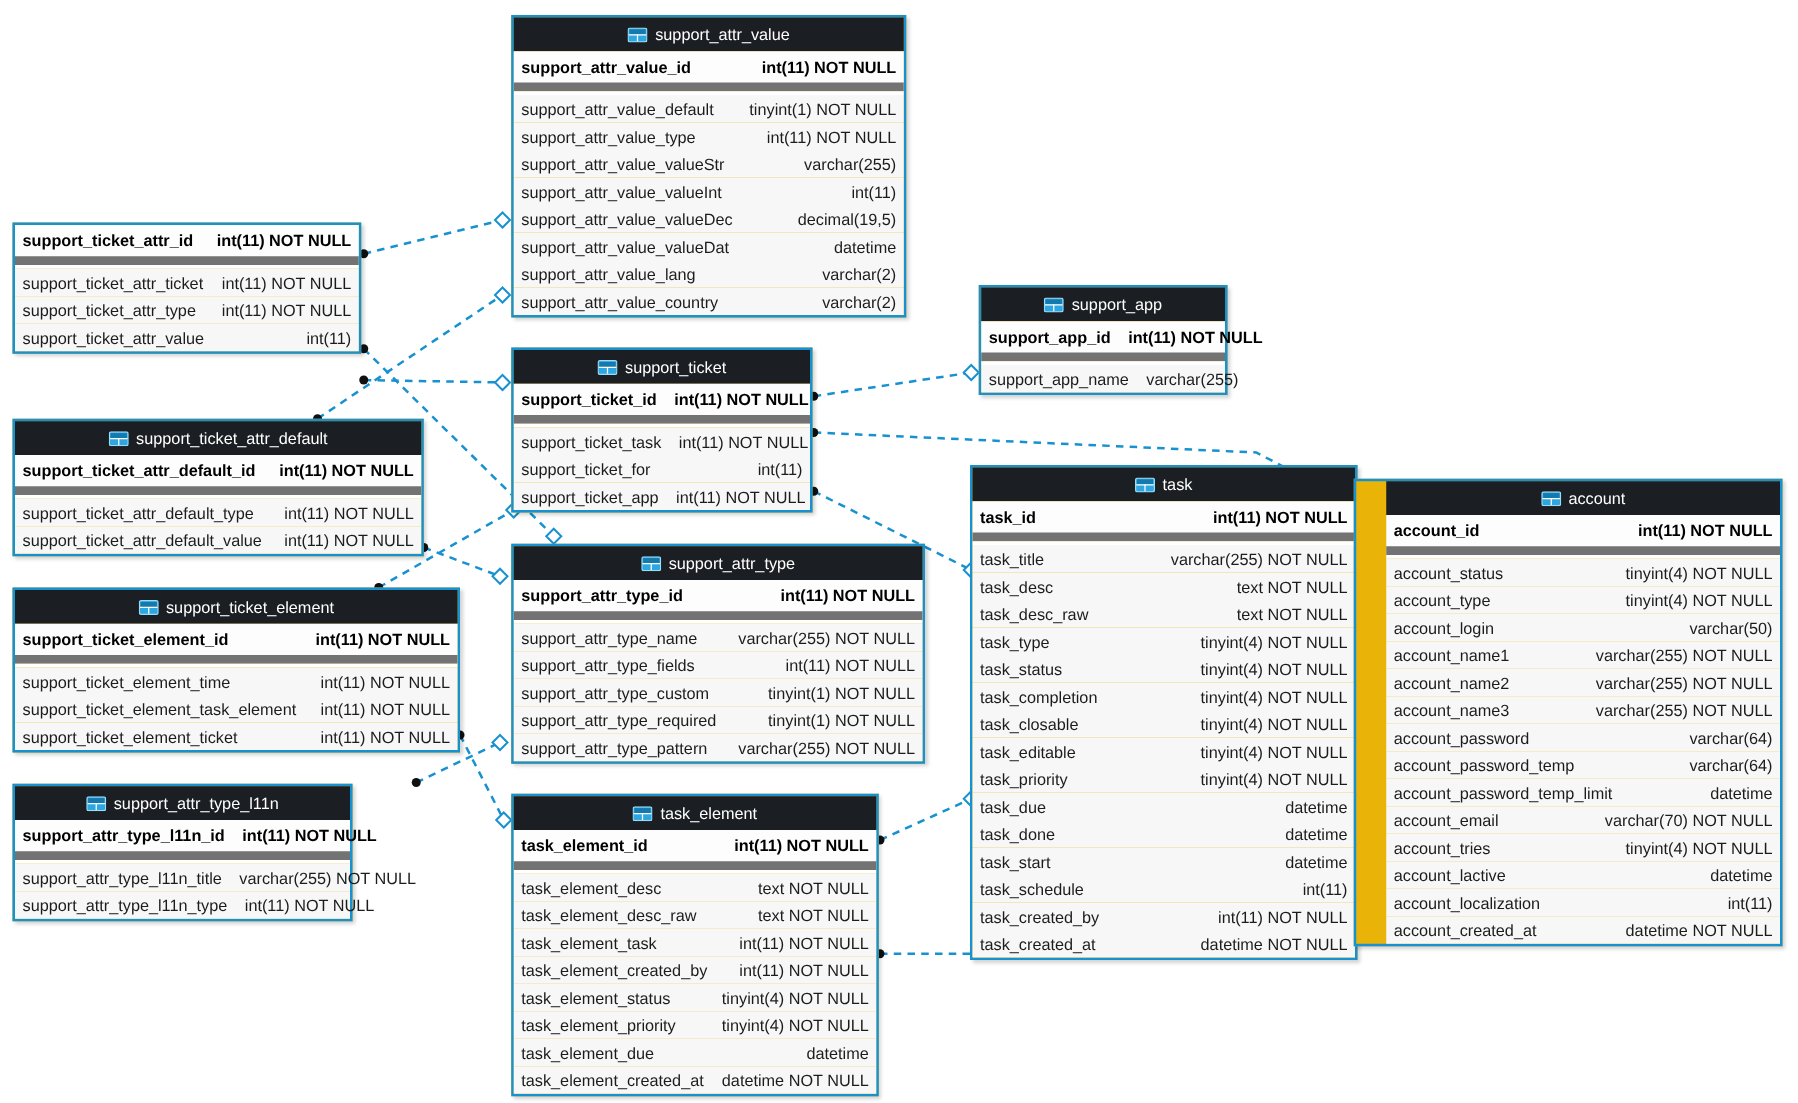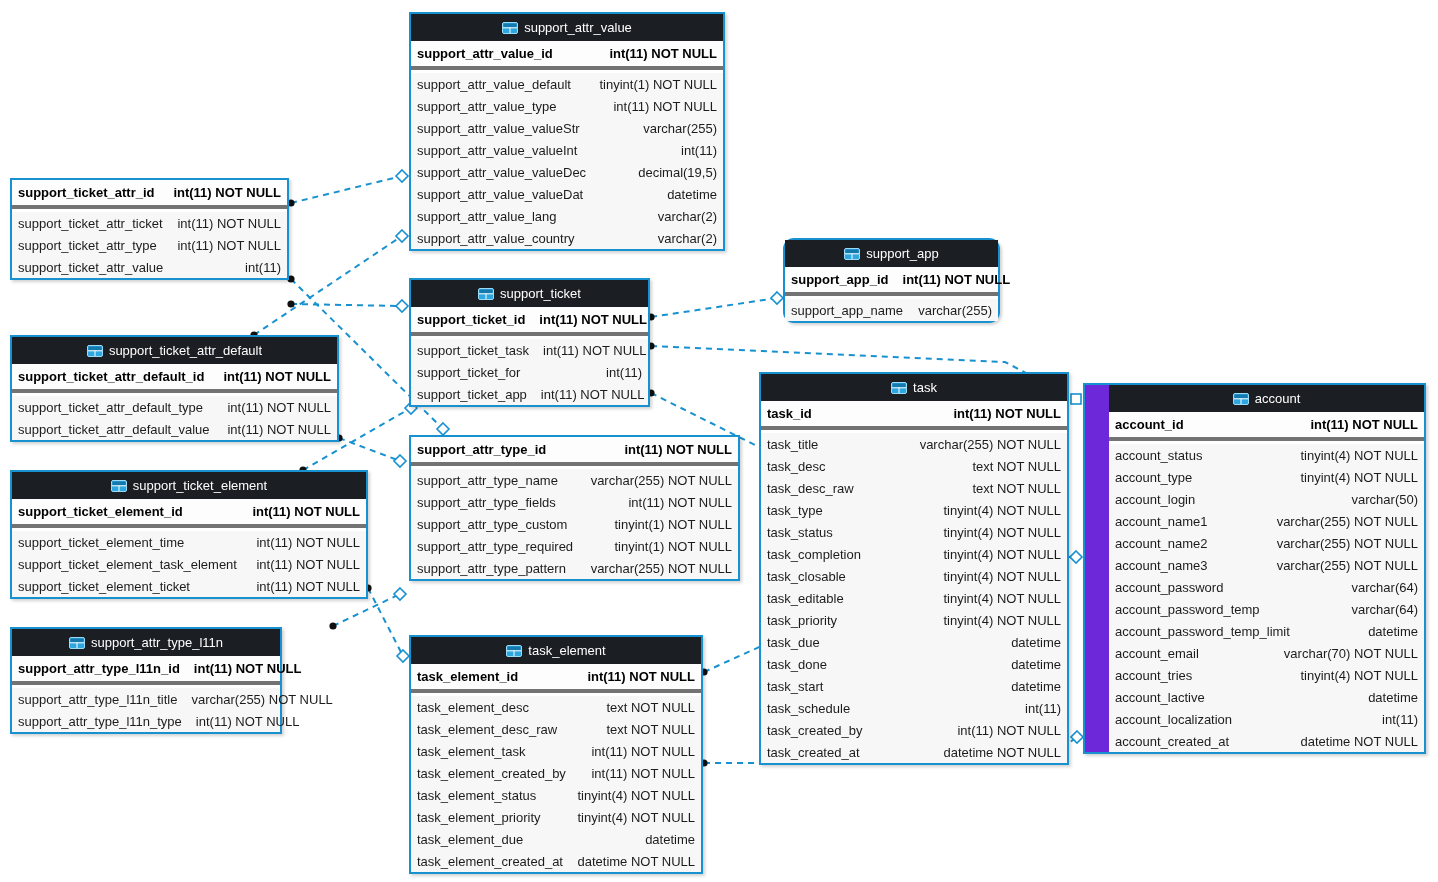--- a/index.html
+++ b/index.html
@@ -3,34 +3,34 @@
 <meta charset="utf-8">
 <style>
   html,body{margin:0;padding:0;background:#ffffff;}
   #canvas{
     position:relative;width:1438px;height:882px;background:#ffffff;overflow:hidden;
     font-family:"Liberation Sans", sans-serif;
   }
   #rel-layer{position:absolute;left:0;top:0;width:1438px;height:882px;}
   .rel-line{fill:none;stroke:#1791d0;stroke-width:2;stroke-dasharray:6 5;}
   .entity{
-    position:absolute;border:2px solid #1791d0;background:#6d28d9;
+    position:absolute;border:2px solid #1791d0;background:#eab308;
     box-shadow:2px 2px 3px rgba(0,0,0,0.18);box-sizing:border-box;
   }
   .entity-header{
     height:27px;background:#1b1e22;color:#ffffff;display:flex;align-items:center;
     justify-content:center;font-size:13px;gap:6px;white-space:nowrap;
   }
   .tbl-icon{display:inline-block;width:16px;height:12px;flex:0 0 auto;}
   .col-row{
     height:22px;display:flex;align-items:center;justify-content:space-between;
     padding:0 6px;font-size:13px;color:#1c1c1c;white-space:nowrap;background:#f7f7f7;
   }
   .pk-row{
-    height:25px;background:#fdfdfd;border-bottom:4px solid #737373;
+    height:25px;background:#fdfdfd;border-bottom:7px solid #737373;
     font-weight:bold;color:#000;
   }
   .pk-sep{height:3px;background:#ffffff;}
   .col-name{text-align:left;}
   .col-type{text-align:right;margin-left:14px;}
 </style>
 </head>
 <body>
 
 <div id="canvas">
@@ -243,20 +243,29 @@
       <div class="col-row">
         <span class="col-name">support_ticket_for</span>
         <span class="col-type">int(11)</span>
       </div>
       <div class="col-row">
         <span class="col-name">support_ticket_app</span>
         <span class="col-type">int(11) NOT NULL</span>
       </div>
     </div>
     <div class="entity" style="left: 409px; top: 435px; width: 331px;">
+      <div class="entity-header">
+        <span class="tbl-icon"><svg viewBox="0 0 16 12" width="16" height="12" xmlns="http://www.w3.org/2000/svg">
+            <rect x="0.5" y="0.5" width="15" height="11" rx="1.5" fill="#2ea7e0" stroke="#9adcf7"></rect>
+            <rect x="1.5" y="1.5" width="13" height="4" fill="#1479ad"></rect>
+            <line x1="8" y1="5.5" x2="8" y2="11" stroke="#ffffff" stroke-width="1"></line>
+            <line x1="1" y1="5.8" x2="15" y2="5.8" stroke="#ffffff" stroke-width="1"></line>
+          </svg></span>
+        <span>support_attr_type</span>
+      </div>
       <div class="col-row pk-row">
         <span class="col-name">support_attr_type_id</span>
         <span class="col-type">int(11) NOT NULL</span>
       </div>
       <div class="pk-sep"></div>
       <div class="col-row">
         <span class="col-name">support_attr_type_name</span>
         <span class="col-type">varchar(255) NOT NULL</span>
       </div>
       <div class="col-row">
@@ -317,41 +326,41 @@
       </div>
       <div class="col-row">
         <span class="col-name">task_element_due</span>
         <span class="col-type">datetime</span>
       </div>
       <div class="col-row">
         <span class="col-name">task_element_created_at</span>
         <span class="col-type">datetime NOT NULL</span>
       </div>
     </div>
-    <div class="entity" style="left: 783px; top: 238px; width: 217px; border-radius: 11px;">
+    <div class="entity" style="left: 783px; top: 228px; width: 199px;">
       <div class="entity-header">
         <span class="tbl-icon"><svg viewBox="0 0 16 12" width="16" height="12" xmlns="http://www.w3.org/2000/svg">
             <rect x="0.5" y="0.5" width="15" height="11" rx="1.5" fill="#2ea7e0" stroke="#9adcf7"></rect>
             <rect x="1.5" y="1.5" width="13" height="4" fill="#1479ad"></rect>
             <line x1="8" y1="5.5" x2="8" y2="11" stroke="#ffffff" stroke-width="1"></line>
             <line x1="1" y1="5.8" x2="15" y2="5.8" stroke="#ffffff" stroke-width="1"></line>
           </svg></span>
         <span>support_app</span>
       </div>
       <div class="col-row pk-row">
         <span class="col-name">support_app_id</span>
         <span class="col-type">int(11) NOT NULL</span>
       </div>
       <div class="pk-sep"></div>
       <div class="col-row">
         <span class="col-name">support_app_name</span>
         <span class="col-type">varchar(255)</span>
       </div>
     </div>
-    <div class="entity" style="left: 759px; top: 372px; width: 310px;">
+    <div class="entity" style="left: 776px; top: 372px; width: 310px;">
       <div class="entity-header">
         <span class="tbl-icon"><svg viewBox="0 0 16 12" width="16" height="12" xmlns="http://www.w3.org/2000/svg">
             <rect x="0.5" y="0.5" width="15" height="11" rx="1.5" fill="#2ea7e0" stroke="#9adcf7"></rect>
             <rect x="1.5" y="1.5" width="13" height="4" fill="#1479ad"></rect>
             <line x1="8" y1="5.5" x2="8" y2="11" stroke="#ffffff" stroke-width="1"></line>
             <line x1="1" y1="5.8" x2="15" y2="5.8" stroke="#ffffff" stroke-width="1"></line>
           </svg></span>
         <span>task</span>
       </div>
       <div class="col-row pk-row">

